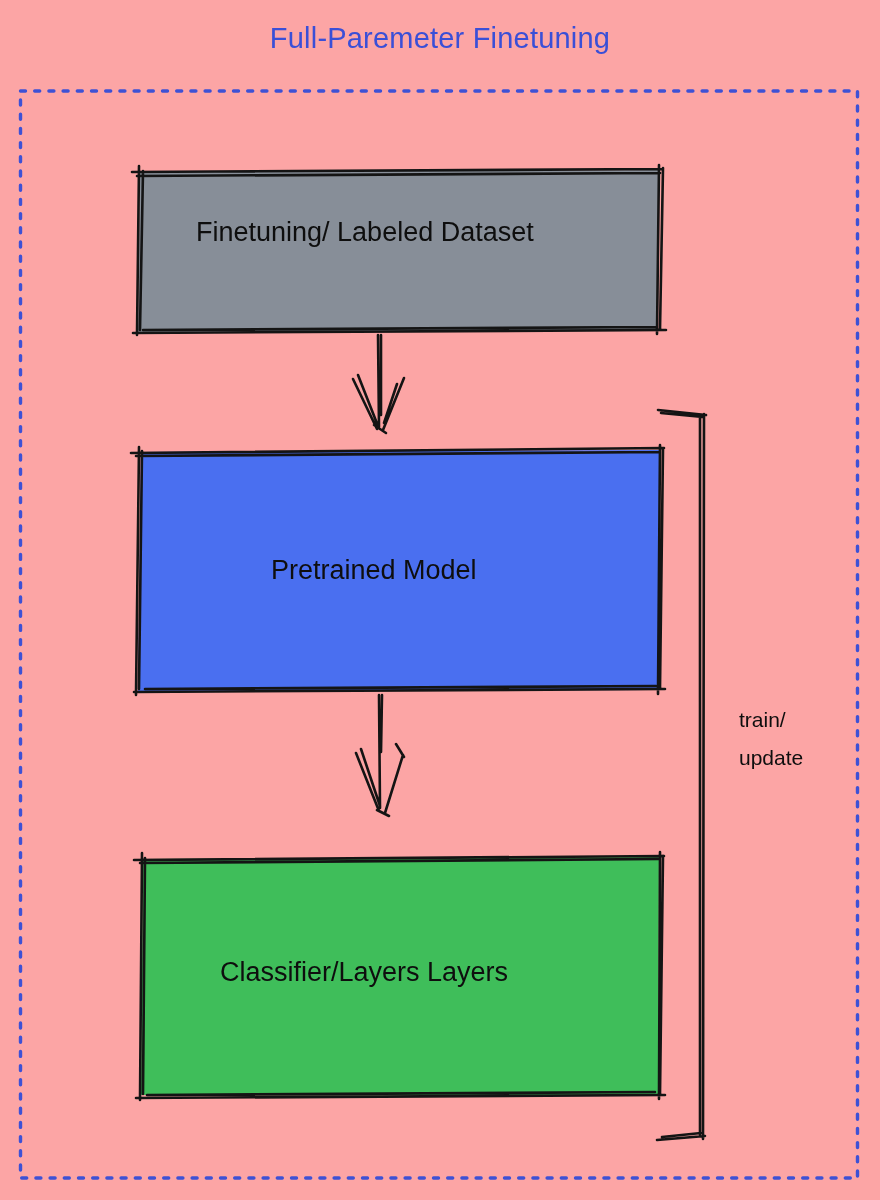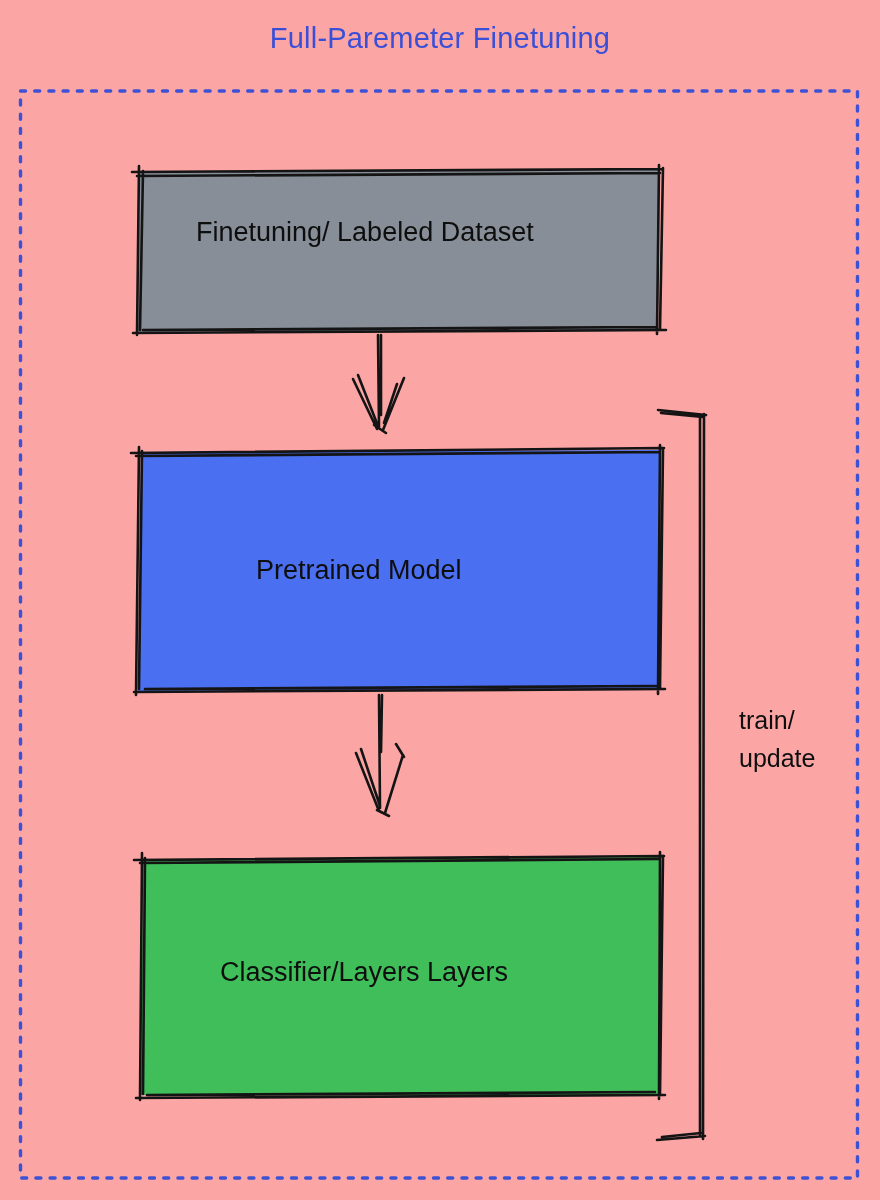--- a/index.html
+++ b/index.html
@@ -32,27 +32,27 @@
     width: 880px;
     height: 1200px;
   }
   .node-label {
     position: absolute;
     font-size: 27px;
     color: #0e0e0e;
     white-space: nowrap;
   }
   .label-dataset   { left: 168px; top: 217px; margin-left: 28px; }
-  .label-pretrained{ left: 256px; top: 555px; }
+  .label-pretrained{ left: 271px; top: 555px; }
   .label-classifier{ left: 220px; top: 957px; }
   .bracket-label {
     position: absolute;
     left: 739px;
     top: 701px;
-    font-size: 25px;
+    font-size: 21px;
     line-height: 38px;
     color: #0e0e0e;
   }
 </style>
 </head>
 <body>
 
 <div class="canvas">
 
   <div class="title">Full-Paremeter Finetuning</div>

